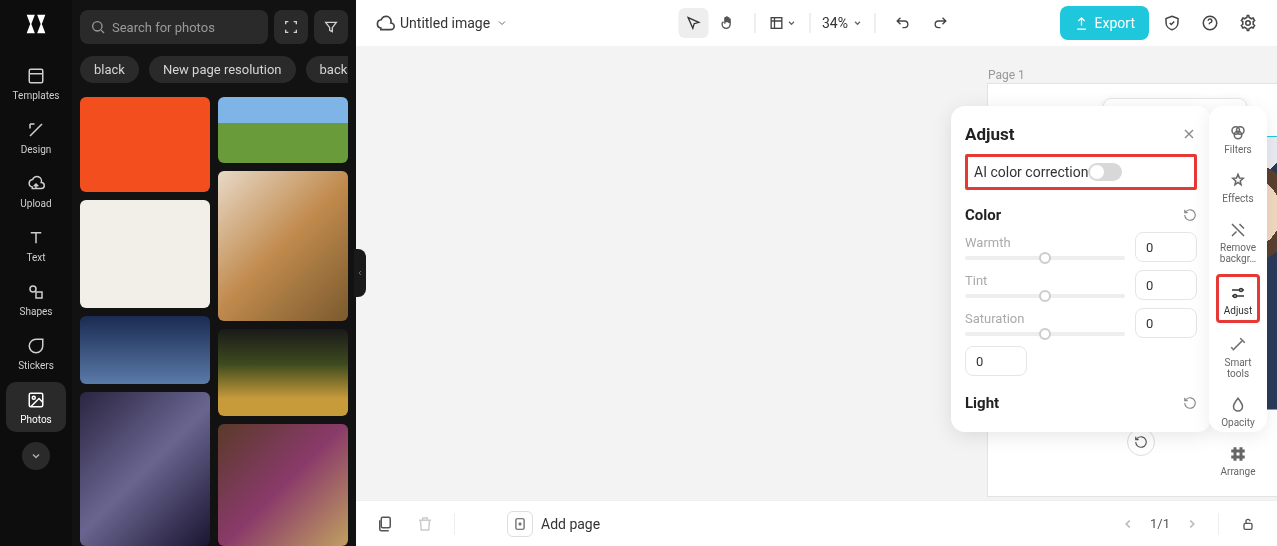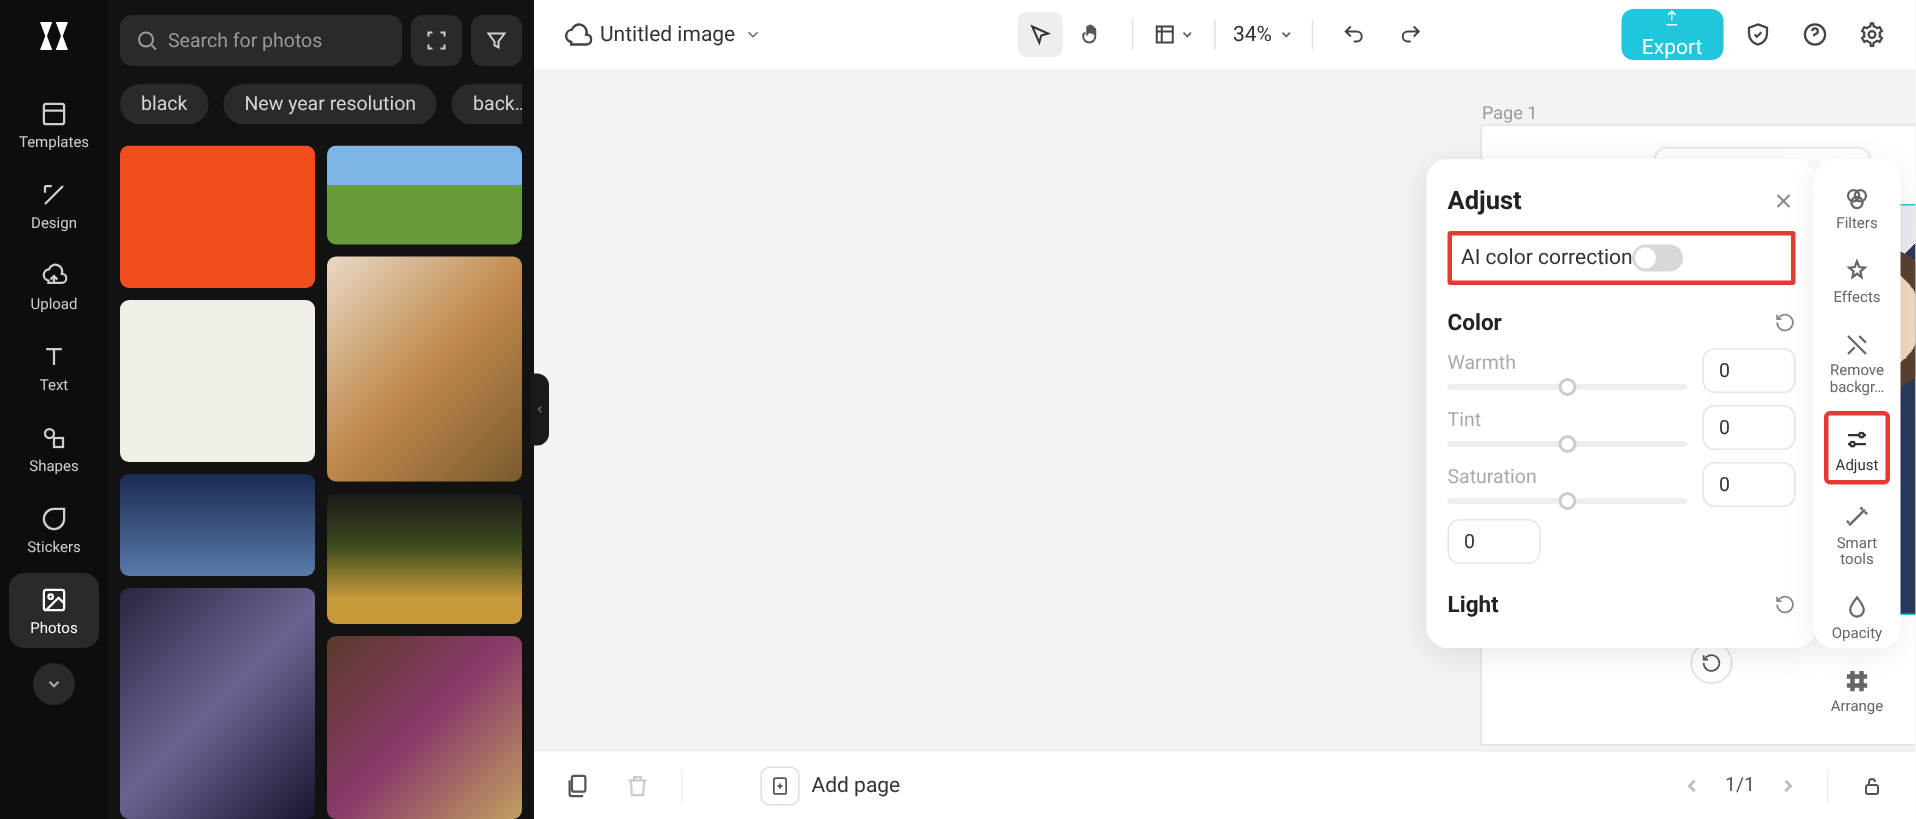--- a/index.html
+++ b/index.html
@@ -40,21 +40,21 @@
 .ico-btn { width:30px; height:30px; display:flex; align-items:center; justify-content:center; color:#444; cursor:pointer; border-radius:6px;}
 .ico-btn.sm{width:26px;height:26px;}
 .title { font-size:14px; color:#333; display:flex; align-items:center; gap:6px;}
 .tb-center { position:absolute; left:50%; transform:translateX(-50%); display:flex; align-items:center; gap:8px;}
 .seg { display:flex; align-items:center; gap:4px;}
 .seg .ico-btn{background:transparent;}
 .seg .ico-btn.sel{background:#eee;}
 .divider-v{width:1px;height:20px;background:#e0e0e0;margin:0 4px;}
 .zoom{font-size:14px;color:#333;display:flex;align-items:center;gap:4px;}
 .tb-right { margin-left:auto; display:flex; align-items:center; gap:8px;}
-.export-btn { background:#1ec7dc; color:#fff; border-radius:8px; height:34px; padding:0 14px; display:flex; align-items:center; gap:6px; font-size:14px; cursor:pointer;flex-direction:column;}
+.export-btn { background:#1ec7dc; color:#fff; border-radius:8px; height:34px; padding:0 14px; display:flex; align-items:center; gap:6px; font-size:14px; cursor:pointer;}
 
 
 .canvas-wrap{flex:1;position:relative;background:#f3f3f3;overflow:hidden;}
 .page-label{position:absolute;left:632px;top:22px;font-size:12px;color:#999;}
 .page{position:absolute;left:632px;top:38px;width:312px;height:412px;background:#fff;box-shadow:0 0 0 1px #e3e3e3;}
 .image-sel{position:absolute;left:625px;top:84px;width:320px;height:286px;}
 .img-content{position:absolute;inset:6px;background:linear-gradient(140deg,#7a8a5a 0%,#b0a060 35%,#d8c8a8 55%,#6a7a3a 75%);}
 .person{position:absolute;right:0;top:0;width:55%;height:100%;background:radial-gradient(circle at 70% 28%,#f0d8c0 0 16%,#5a4030 16% 22%,transparent 22%),linear-gradient(135deg,#eaeaf2 40%,#2a3a5a 40%);}
 .sel-border{position:absolute;inset:6px;border:1px solid #1ec7dc;}
 .handle{position:absolute;width:12px;height:12px;background:#fff;border:1px solid #999;border-radius:50%;}
@@ -197,21 +197,21 @@
         </svg>
       </div>
     <div class="sqbtn">
         <svg width="16" height="16" viewBox="0 0 24 24" fill="none" stroke="#d0d0d0" stroke-width="2">
           <path d="M4 5h16l-6 8v6l-4-2v-4z"></path>
         </svg>
       </div>
   </div>
   <div class="chips">
     <div class="chip">black</div>
-    <div class="chip">New year resolution</div>
+    <div class="chip">New page resolution</div>
     <div class="chip">back…</div>
   </div>
   <div class="grid">
     <div class="col">
       <div class="thumb t-orange"></div>
       <div class="thumb t-linen"></div>
       <div class="thumb t-city"></div>
       <div class="thumb t-fabric"></div>
     </div>
     <div class="col">

